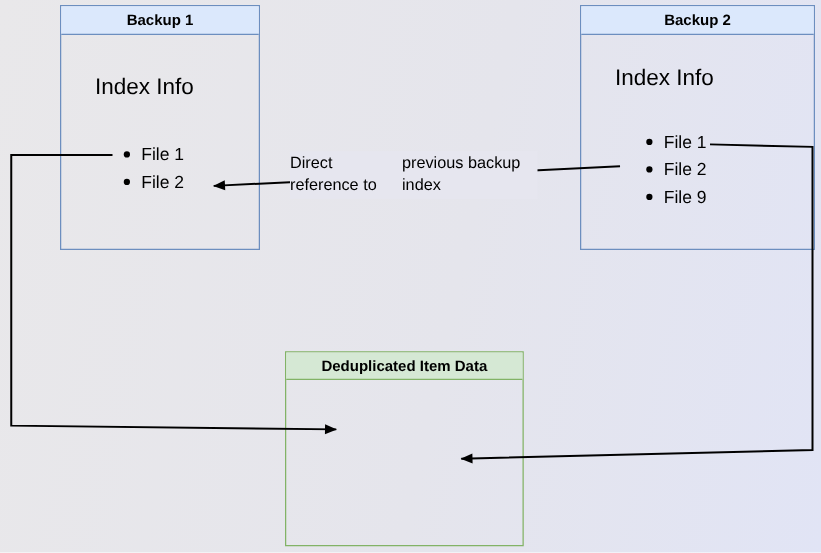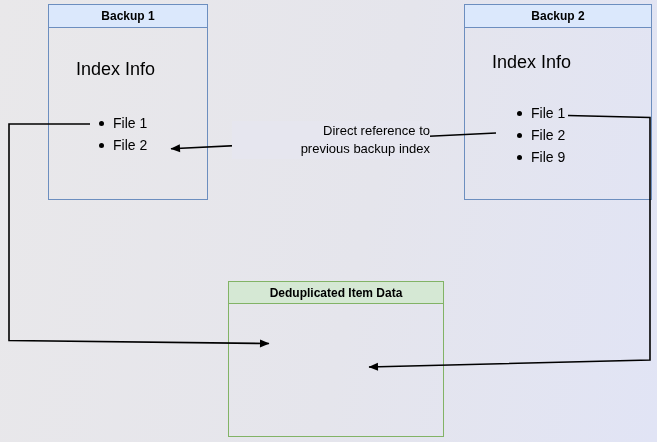--- a/index.html
+++ b/index.html
@@ -64,31 +64,31 @@
     fill: none;
     stroke: var(--line, #000);
     stroke-width: 1.6px;
   }
   .edge-label {
     position: absolute;
     left: 232px; top: 121px;
     width: 198px; height: 38px;
     z-index: 3;
     background: var(--label-bg, #e6e6ef);
-    text-align: right;
+    text-align: left;
     font-size: 13px;
     line-height: 18px;
     display: flex;
-    flex-direction: column;
+    flex-direction: row;
     justify-content: center;
   }
   
   #backup1 { left: 48px;  top: 4px;   width: 160px; height: 196px; }
   #backup2 { left: 448px; top: 4px;   width: 188px; height: 196px; margin-left: 16px; }
-  #dedup   { left: 228px; top: 281px; width: 216px; height: 156px; }
+  #dedup   { left: 228px; top: 281px; width: 191px; height: 156px; }
   #backup1 .subtitle { left: 27px; top: 56px; }
   #backup2 .subtitle { left: 27px; top: 49px; }
   #backup1 .list { left: 50px; top: 107px; }
   #backup2 .list { left: 52px; top: 97px; }
   #dedup   .list { left: 50px; top: 53px; }
 </style>
 </head>
 <body>
 
 <div class="stage">

